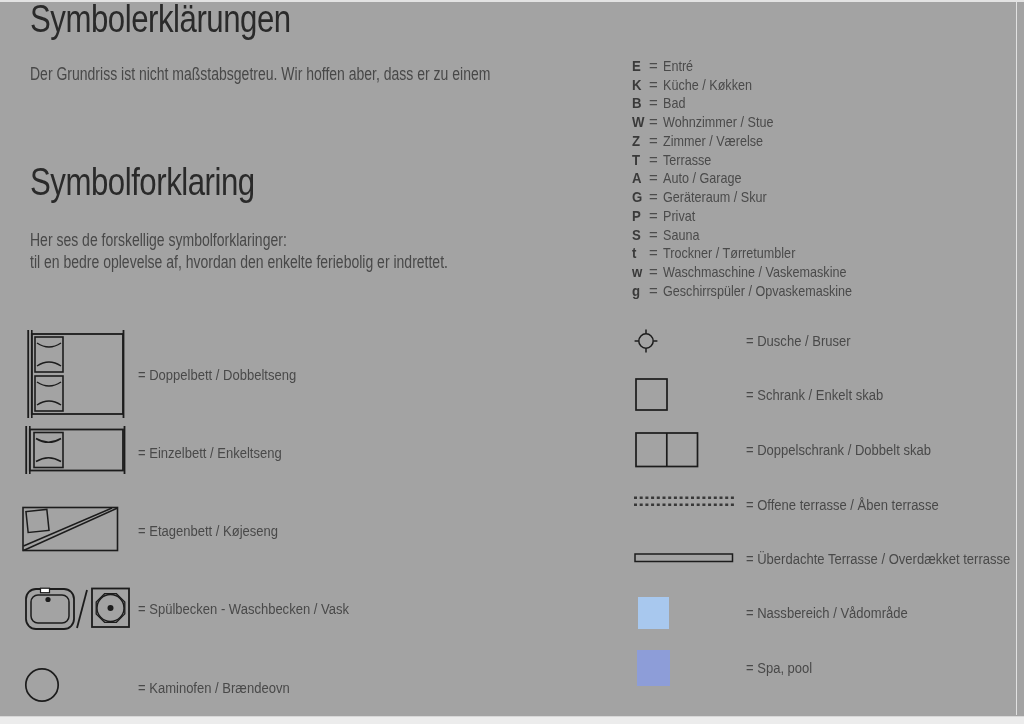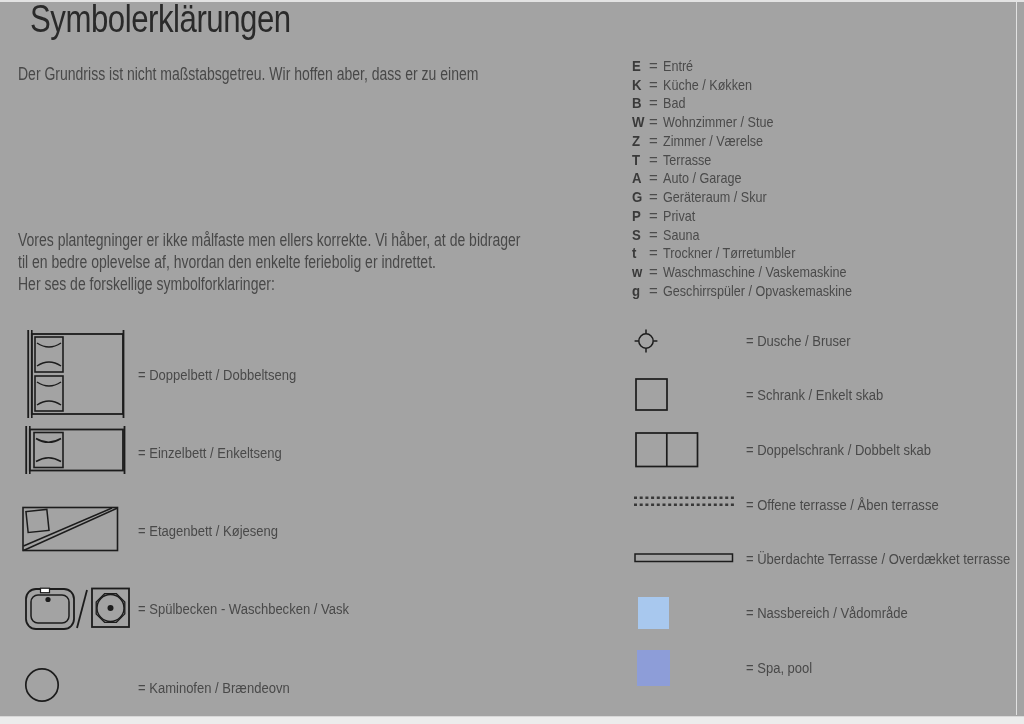--- a/index.html
+++ b/index.html
@@ -6,21 +6,21 @@
   .page {
     position:relative; width:1024px; height:724px; background:#a3a3a3;
     font-family:"Liberation Sans", sans-serif; overflow:hidden; color:#474747;
   }
   
   .cx80 { display:inline-block; transform:scaleX(0.80); transform-origin:0 50%; white-space:nowrap; }
   .cx84 { display:inline-block; transform:scaleX(0.84); transform-origin:0 50%; white-space:nowrap; }
 
   .h1 { position:absolute; left:30px; font-size:39px; line-height:44px; font-weight:400;
         color:#2a2a2a; letter-spacing:-0.6px; }
-  .para { position:absolute; left:18px; font-size:17.5px; line-height:22px; color:#484848; }
+  .para { position:absolute; left:30px; font-size:17.5px; line-height:22px; color:#484848; }
   .para div { white-space:nowrap; }
 
   .codes { position:absolute; left:632px; top:56px; }
   .code-row { display:flex; align-items:center; height:18.75px; font-size:15px; }
   .code-letter { width:17px; font-weight:bold; color:#3a3a3a;
                  transform:scaleX(0.88); transform-origin:0 50%; }
   .code-eq { width:14px; color:#4c4c4c; }
   .code-text { color:#4a4a4a; }
 
   .lab { position:absolute; font-size:15.5px; color:#494949; white-space:nowrap;
@@ -43,24 +43,26 @@
   <div class="top-edge"></div>
   <div class="right-edge"></div>
 
   <div class="h1" style="top:-3px;">
     <span class="cx80">Symbolerklärungen</span>
   </div>
   <div class="para" style="top:63px;">
     <div><span class="cx80">Der Grundriss ist nicht maßstabsgetreu. Wir hoffen aber, dass er zu einem</span></div>
   </div>
 
+  <div class="h1" style="top:160px;">
+    <span class="cx80">Symbolforklaring</span>
+  </div>
   <div class="para" style="top:229px;">
-    <div><span class="cx80">Vores plantegninger er ikke målfaste men ellers korrekte. Vi håber, at de bidrager</span></div>
+    <div><span class="cx80">Her ses de forskellige symbolforklaringer:</span></div>
     <div><span class="cx80">til en bedre oplevelse af, hvordan den enkelte feriebolig er indrettet.</span></div>
-    <div><span class="cx80">Her ses de forskellige symbolforklaringer:</span></div>
   </div>
 
   <div class="codes">
     <div class="code-row">
         <span class="code-letter">E</span>
         <span class="code-eq">=</span>
         <span class="code-text cx84">Entré</span>
       </div>
     <div class="code-row">
         <span class="code-letter">K</span>

